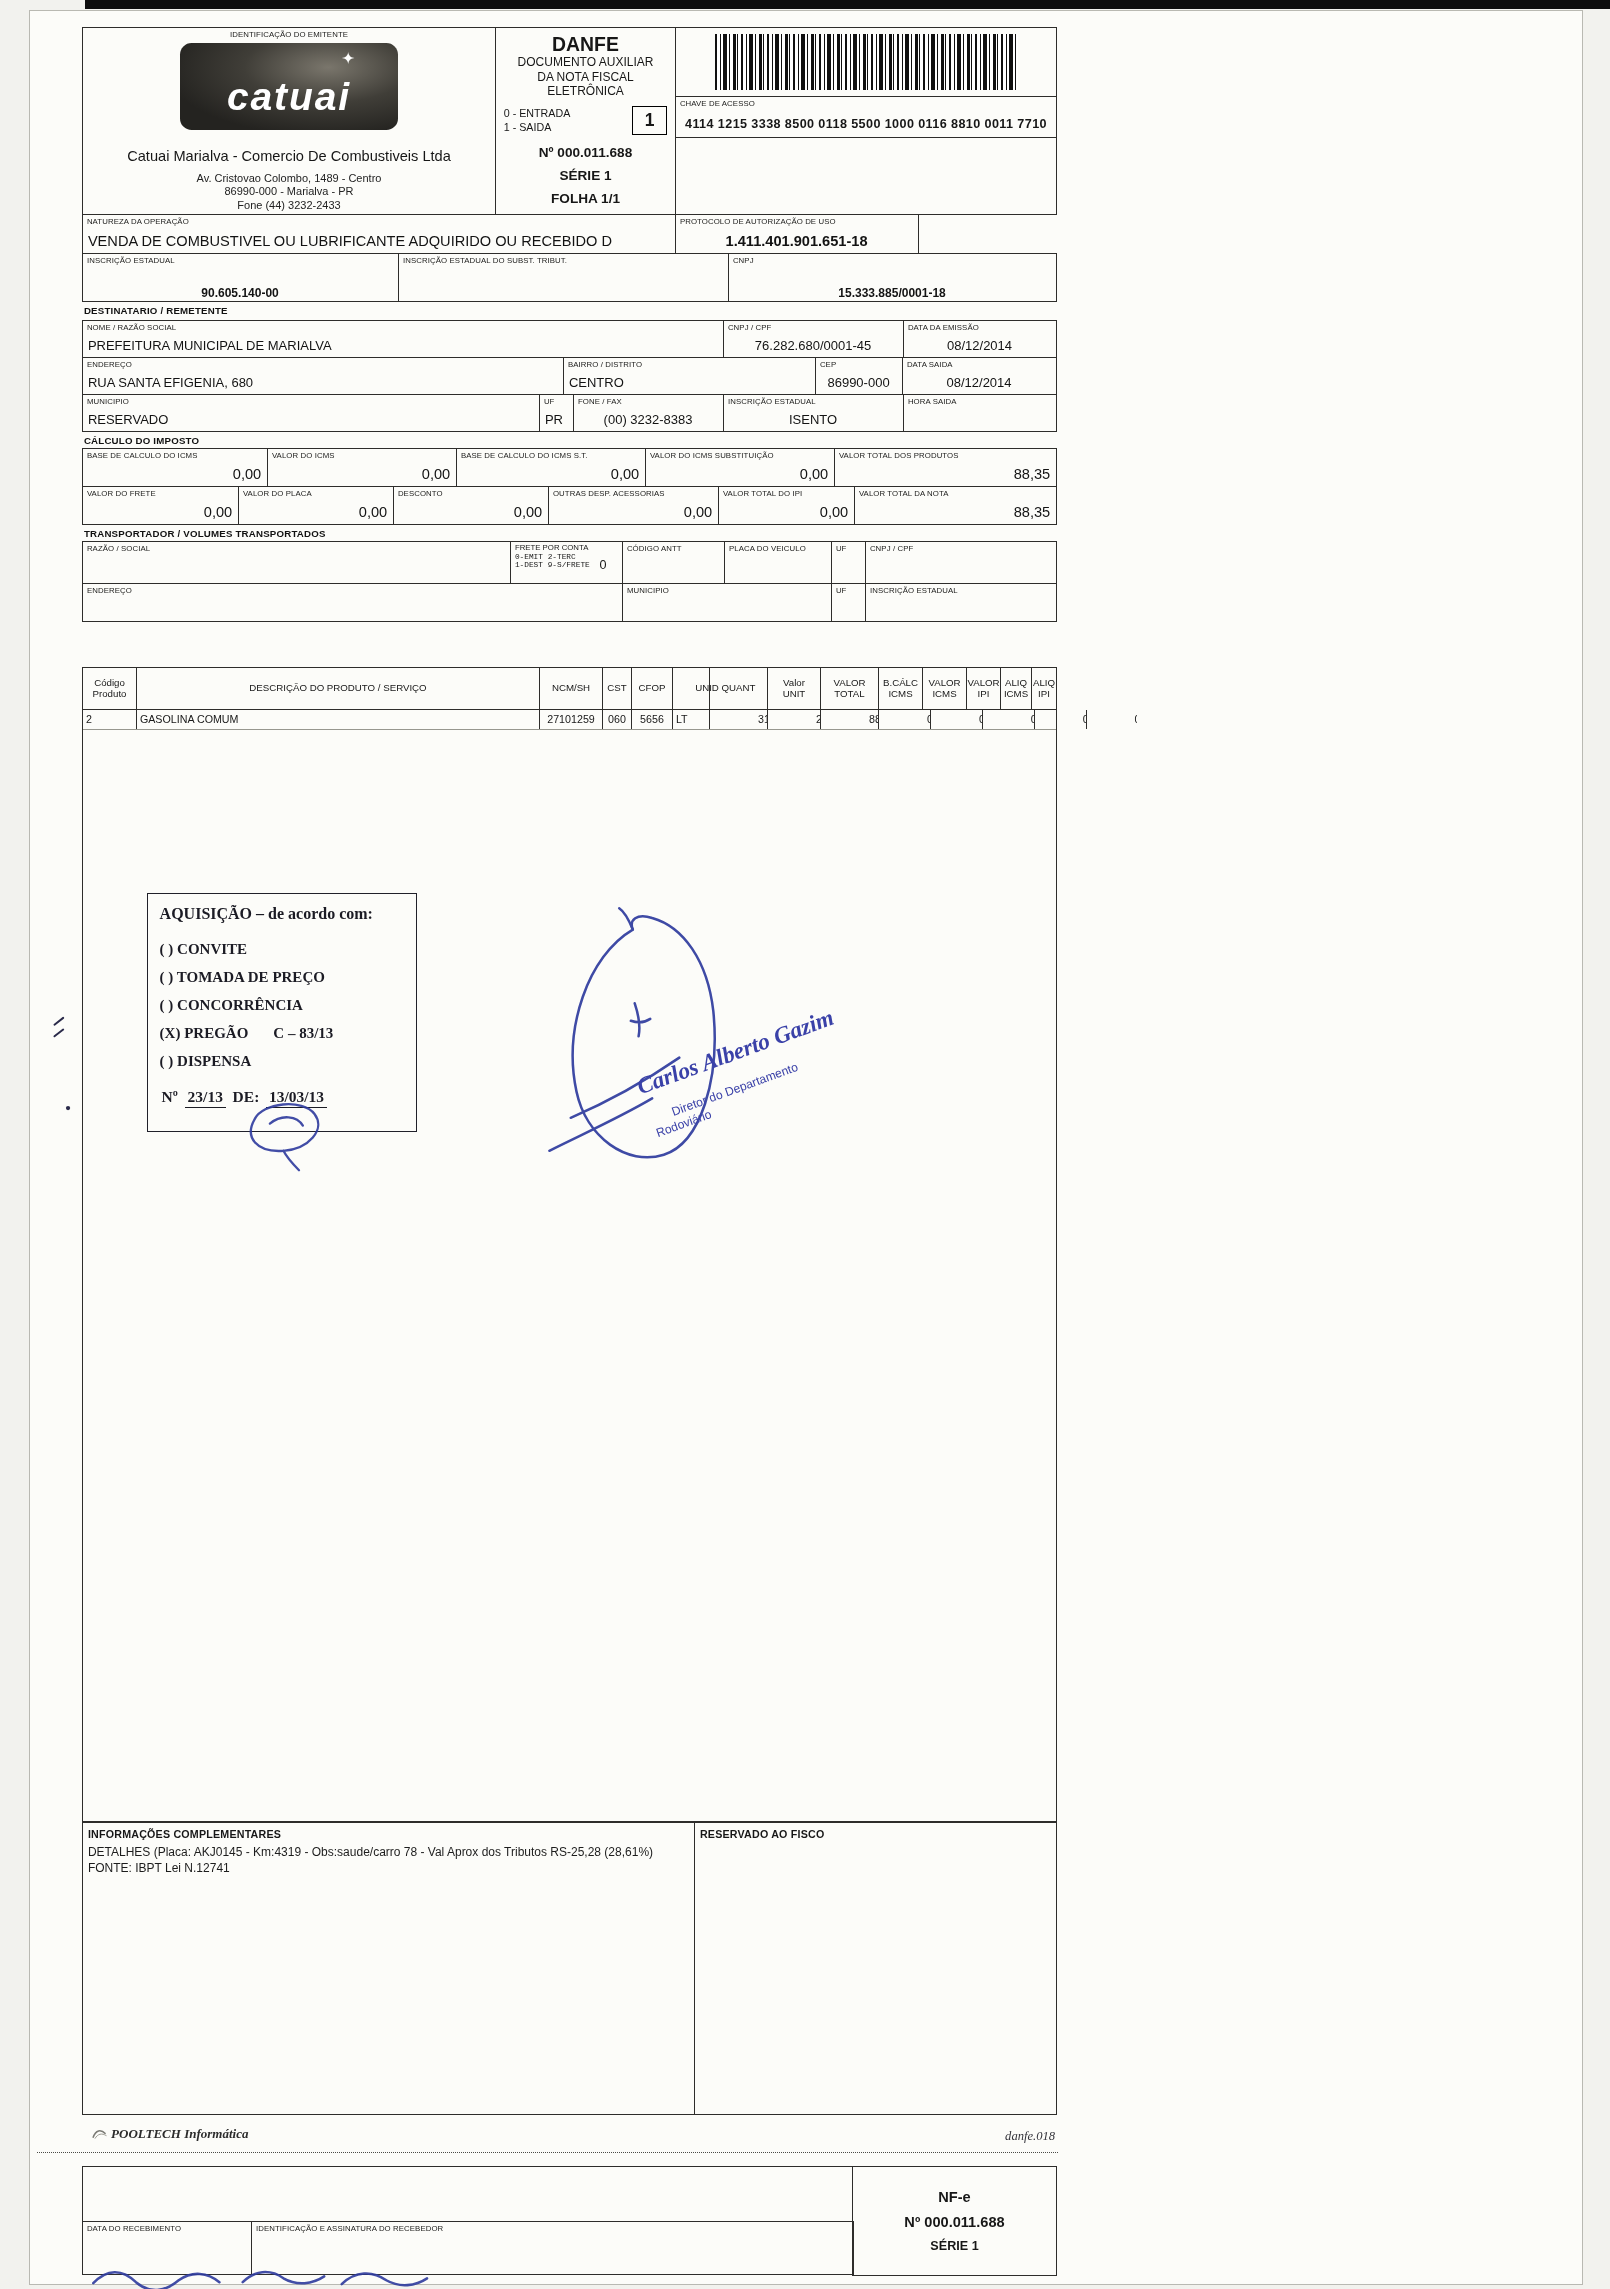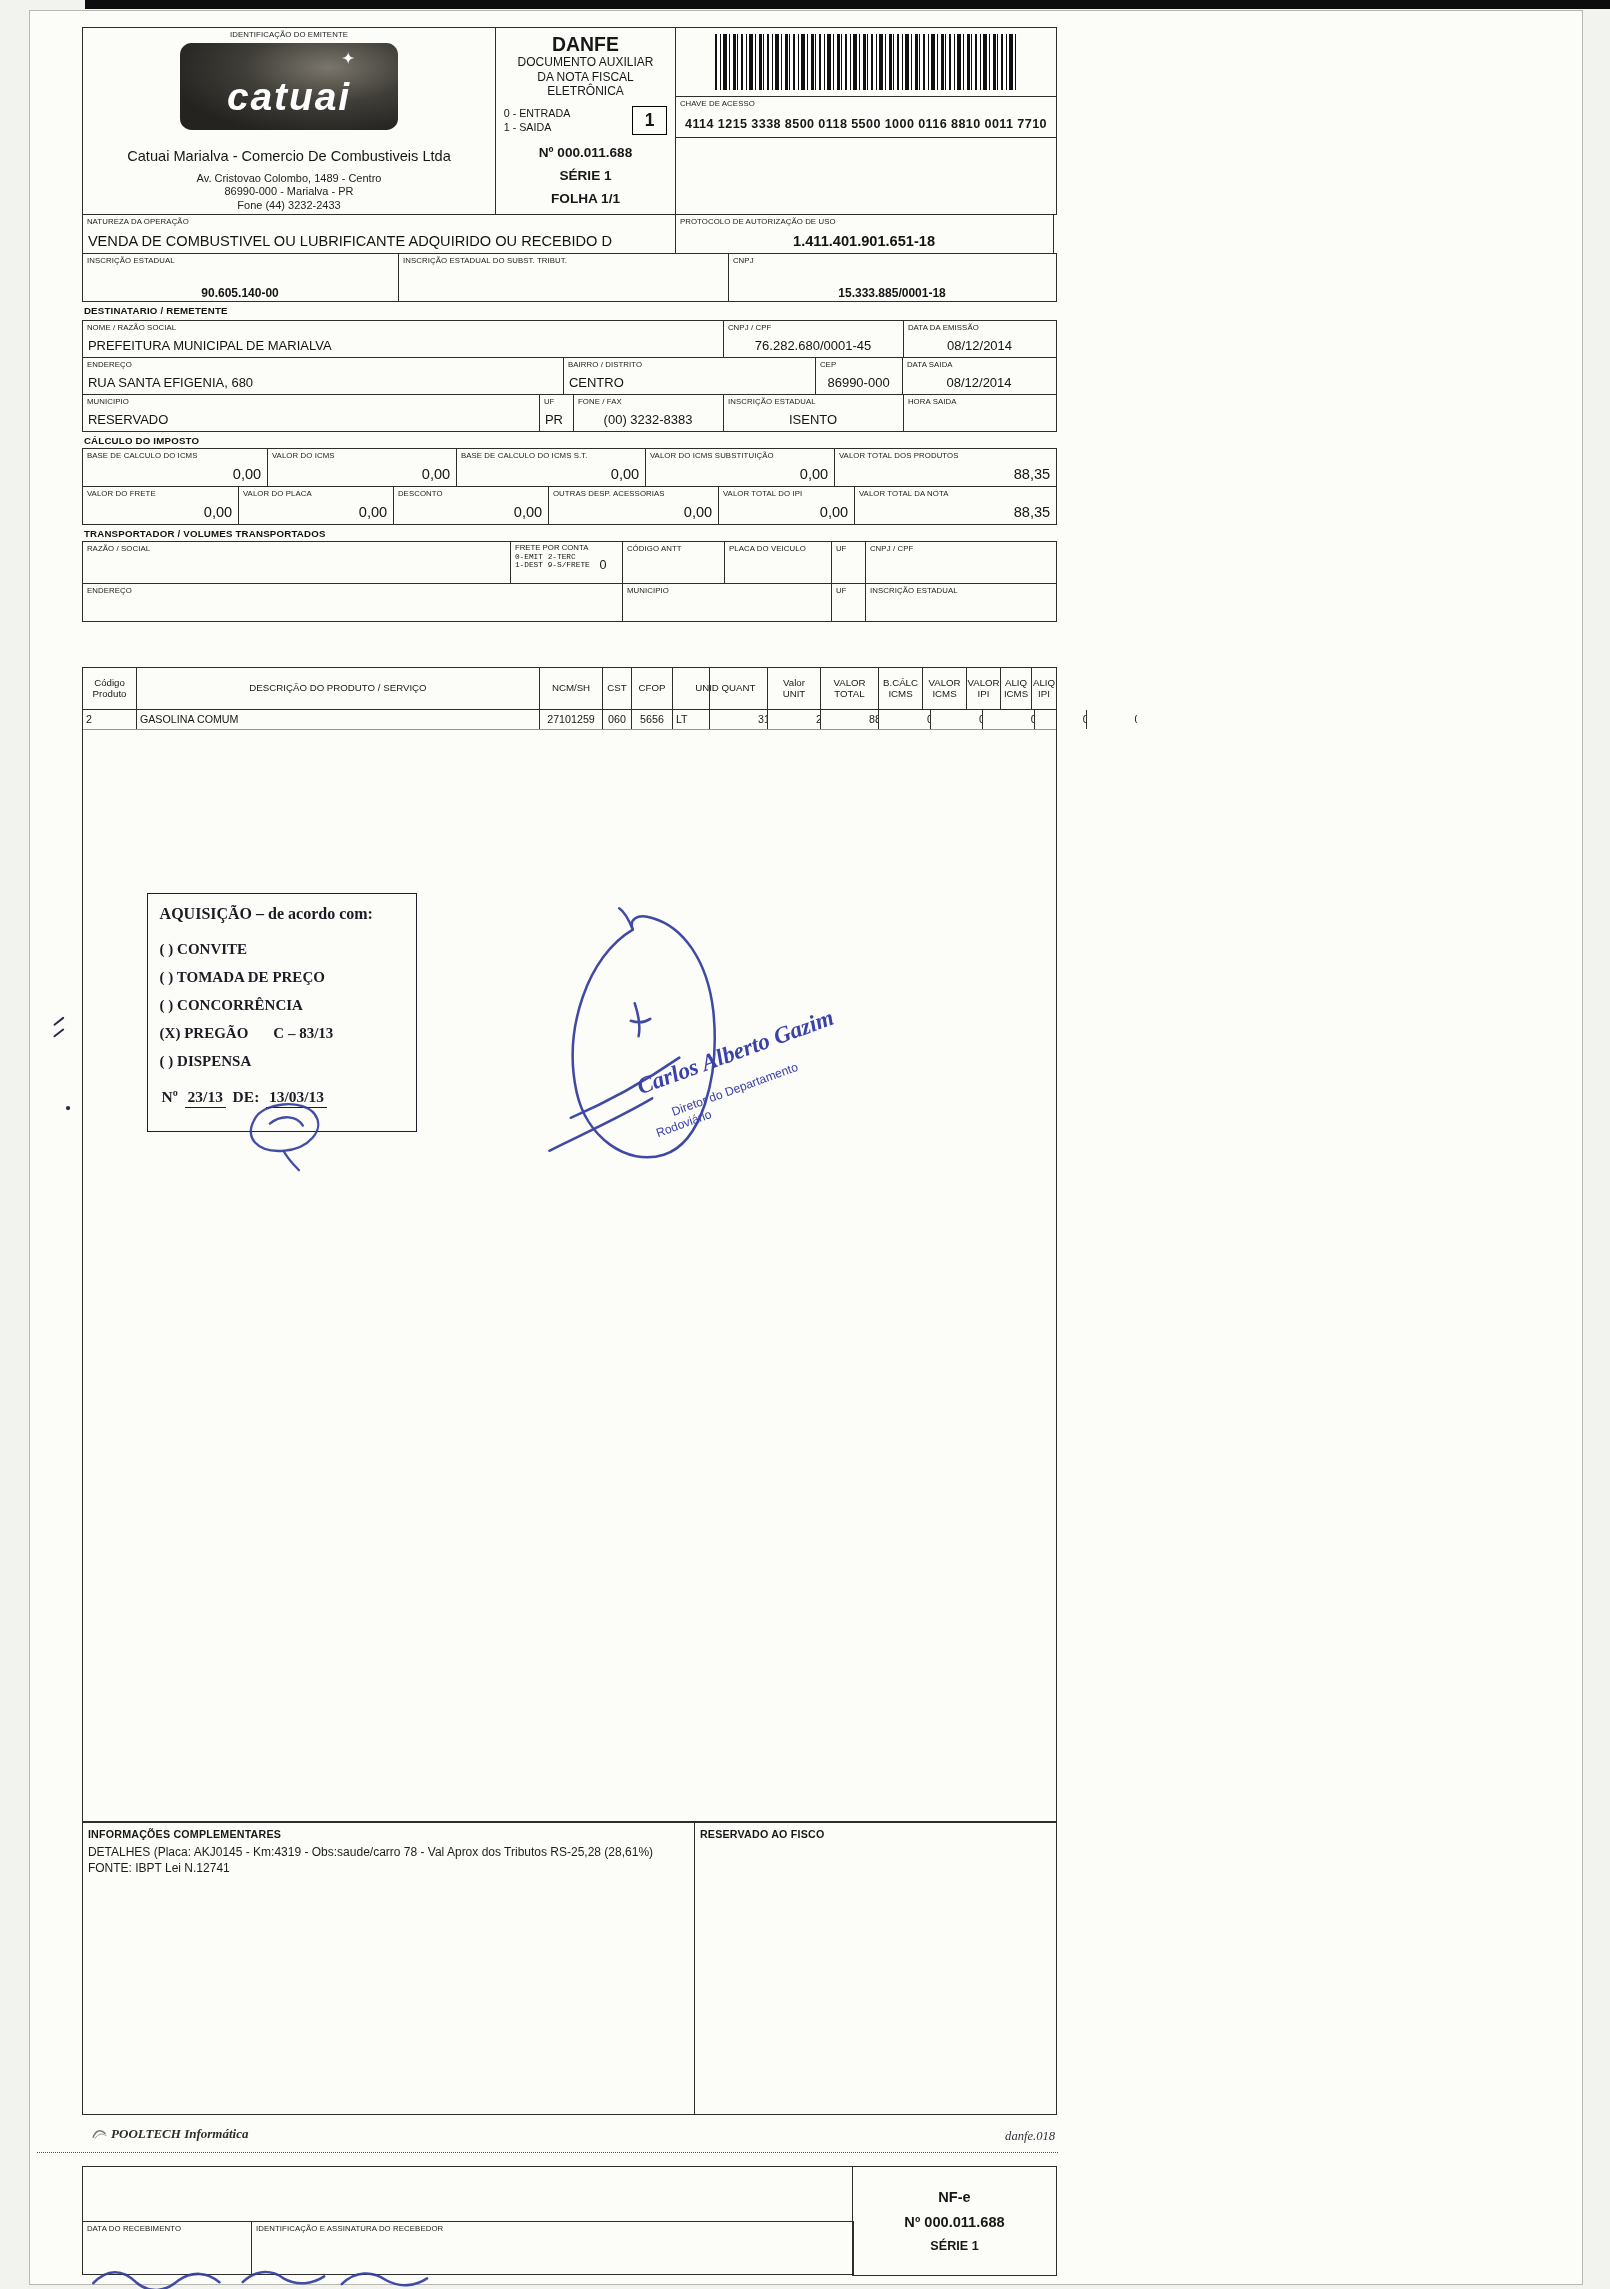--- a/index.html
+++ b/index.html
@@ -155,21 +155,21 @@
         <div class="barcode-area">
           <div class="barcode"></div>
         </div>
         <div class="chave">
           <div class="lbl">CHAVE DE ACESSO</div>
           <div class="chave-val">4114 1215 3338 8500 0118 5500 1000 0116 8810 0011 7710</div>
         </div>
       </div>
     </div>
 
-    <div class="row" style="top:187px;height:40px;width:972px;">
+    <div class="row" style="top:187px;height:40px;width:837px;">
       <div class="cell first" style="width:592px;">
         <div class="lbl">NATUREZA DA OPERAÇÃO</div>
         <div class="val md">VENDA DE COMBUSTIVEL OU LUBRIFICANTE ADQUIRIDO OU RECEBIDO D</div>
       </div>
       <div class="cell fx">
         <div class="lbl">PROTOCOLO DE AUTORIZAÇÃO DE USO</div>
         <div class="val md c b">1.411.401.901.651-18</div>
       </div>
     </div>
 

